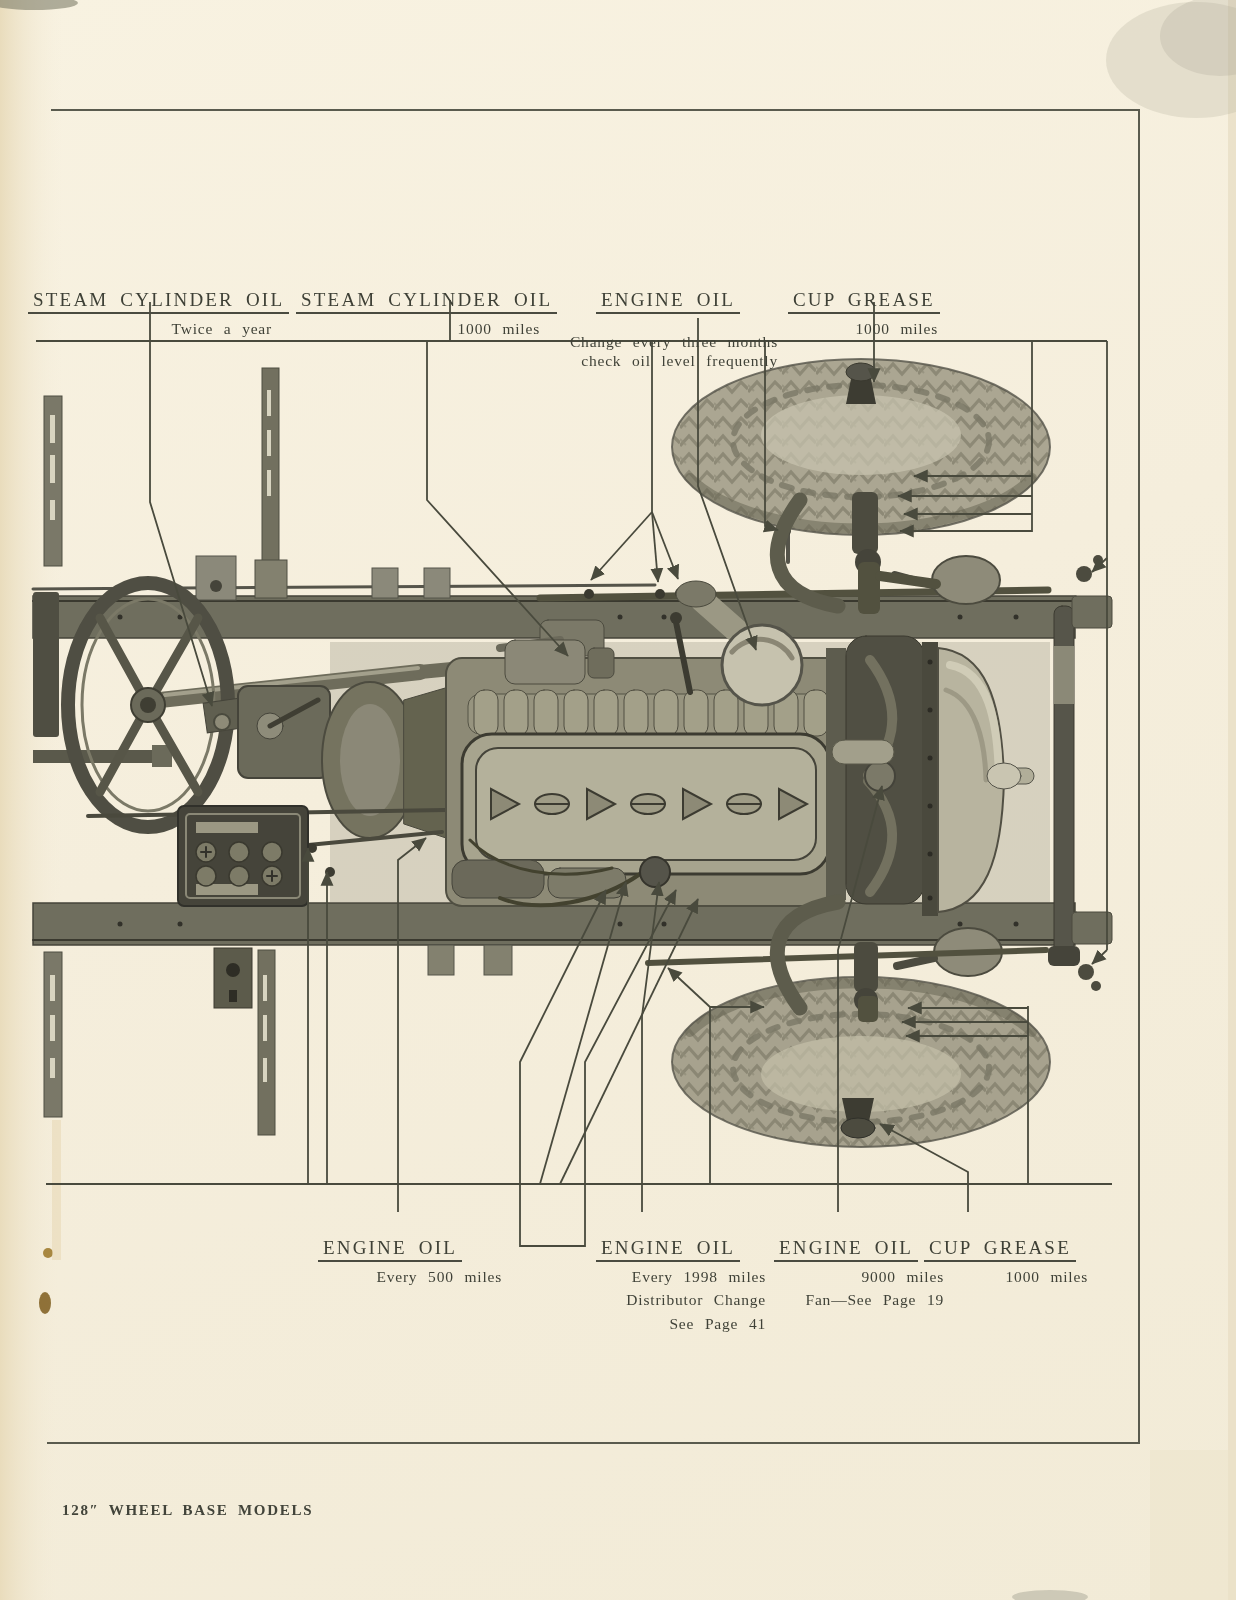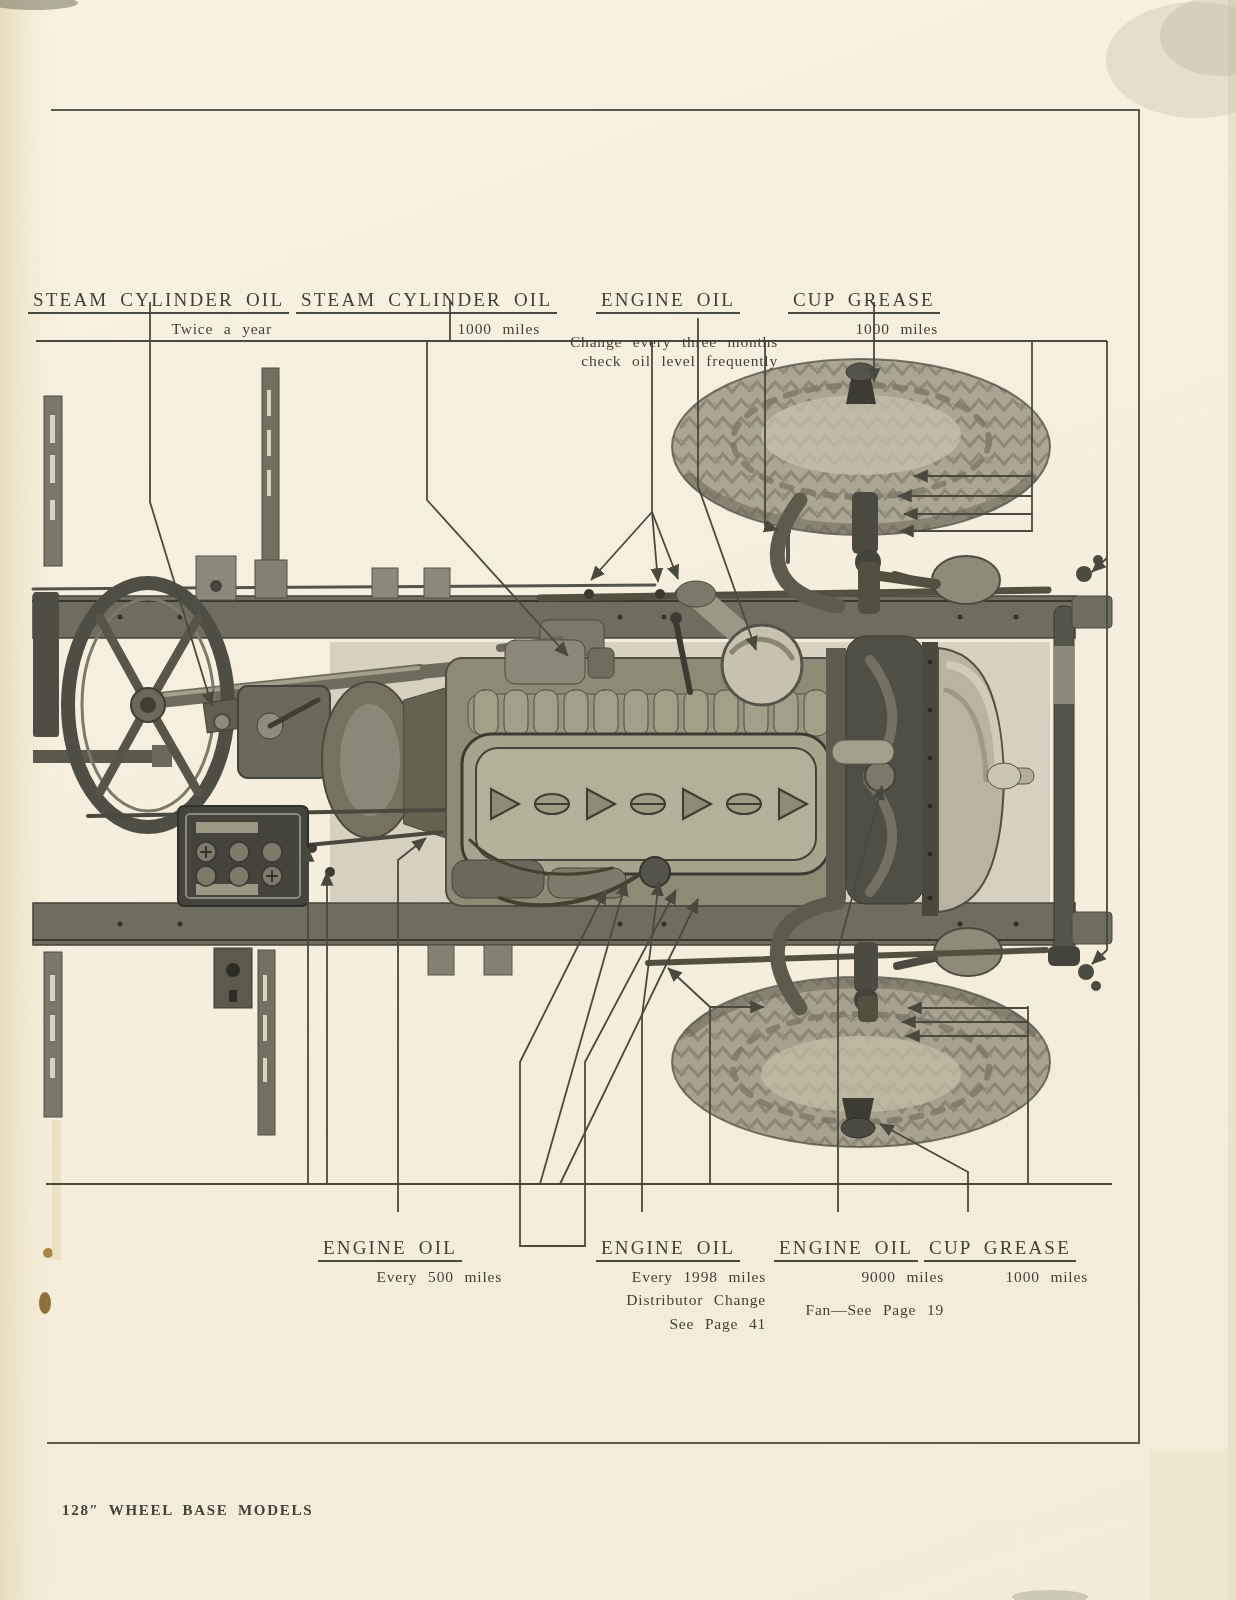--- a/index.html
+++ b/index.html
@@ -369,21 +369,21 @@
 <div class="callout" style="left:570px;top:1197px;width:196px">
   <div class="c-title">ENGINE OIL</div>
   <div class="c-sub">Every 1998 miles</div>
   <div class="c-sub" style="margin-top:0">Distributor Change</div>
   <div class="c-sub" style="margin-top:0">See Page 41</div>
 </div>
 
 <div class="callout" style="left:748px;top:1197px;width:196px">
   <div class="c-title">ENGINE OIL</div>
   <div class="c-sub">9000 miles</div>
-  <div class="c-sub" style="margin-top:10px">Fan—See Page 19</div>
+  <div class="c-sub" style="margin-top:0">Fan—See Page 19</div>
 </div>
 
 <div class="callout" style="left:912px;top:1197px;width:176px">
   <div class="c-title">CUP GREASE</div>
   <div class="c-sub">1000 miles</div>
 </div>
 
 <div class="caption" style="left:62px;top:1502px">128″ WHEEL BASE MODELS</div>
 
 </div>

